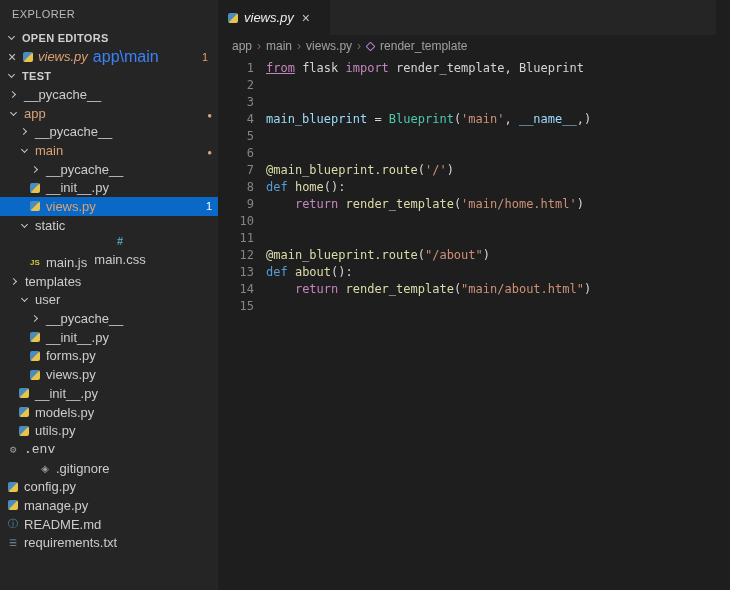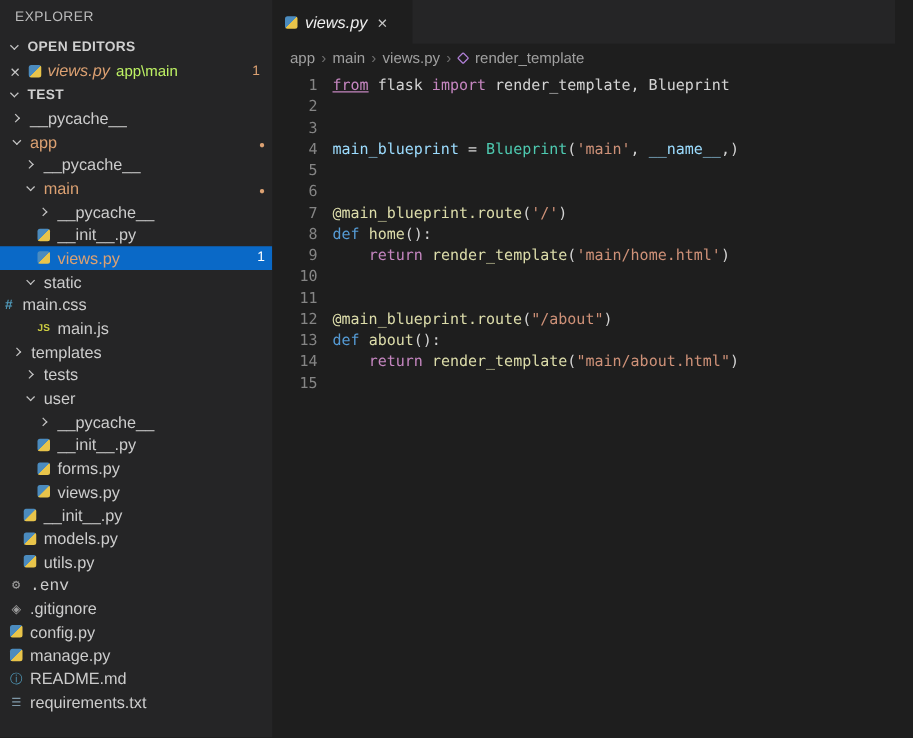--- a/index.html
+++ b/index.html
@@ -45,21 +45,21 @@
   }
   .chev.down { transform:rotate(45deg); margin-left:0; margin-top:-2px; }
 
   .oe-row {
     height:19px; display:flex; align-items:center;
     padding-left:6px; gap:5px; cursor:pointer; position:relative;
   }
   .close-x { width:12px; display:inline-flex; justify-content:center; color:#c5c5c5; font-size:14px; line-height:1; cursor:pointer; }
   .close-x::before { content:"×"; }
   .oe-name { font-style:italic; }
-  .oe-path { color:#bef264; font-size:12px; }
+  .oe-path { color:#3b82f6; font-size:16px; }
   .oe-badge { margin-left:auto; margin-right:10px; font-size:11px; color:var(--modified); }
 
   .tree { flex:1; overflow:hidden; }
   .trow {
     height:18.7px; display:flex; align-items:center; gap:4px;
     cursor:pointer; white-space:nowrap; padding-right:6px;
   }
   .trow.selected { background:var(--selection-bg); }
   .tlabel { color:#cccccc; }
   .modified { color:var(--modified); }
@@ -191,46 +191,40 @@
           </span>
           <span class="tlabel modified">views.py</span>
           <span class="tbadge">1</span>
         </div>
         <div class="trow" style="padding-left: 17px;">
           <span class="slot">
             <i class="chev down"></i>
           </span>
           <span class="tlabel">static</span>
         </div>
-        <div class="trow" style="">
+        <div class="trow" style="padding-left: 28px; flex-direction: column;">
           <span class="slot">
             <i class="ficon icon-css"></i>
           </span>
           <span class="tlabel">main.css</span>
         </div>
         <div class="trow" style="padding-left: 28px;">
           <span class="slot">
             <i class="ficon icon-js"></i>
           </span>
           <span class="tlabel">main.js</span>
         </div>
         <div class="trow" style="padding-left: 7px;">
           <span class="slot">
             <i class="chev"></i>
           </span>
           <span class="tlabel">templates</span>
         </div>
         <div class="trow" style="padding-left: 17px;">
           <span class="slot">
-            <i class="chev"></i>
-          </span>
-          <span class="tlabel">tests</span>
-        </div>
-        <div class="trow" style="padding-left: 17px;">
-          <span class="slot">
             <i class="chev down"></i>
           </span>
           <span class="tlabel">user</span>
         </div>
         <div class="trow" style="padding-left: 28px;">
           <span class="slot">
             <i class="chev"></i>
           </span>
           <span class="tlabel">__pycache__</span>
         </div>
@@ -269,21 +263,21 @@
             <i class="ficon icon-python"></i>
           </span>
           <span class="tlabel">utils.py</span>
         </div>
         <div class="trow" style="padding-left: 6px; font-family: Liberation Mono, monospace;">
           <span class="slot">
             <i class="ficon icon-gear"></i>
           </span>
           <span class="tlabel">.env</span>
         </div>
-        <div class="trow" style="padding-left: 6px;">
+        <div class="trow" style="padding-left: 6px; margin-left: 32px;">
           <span class="slot">
             <i class="ficon icon-git"></i>
           </span>
           <span class="tlabel">.gitignore</span>
         </div>
         <div class="trow" style="padding-left: 6px;">
           <span class="slot">
             <i class="ficon icon-python"></i>
           </span>
           <span class="tlabel">config.py</span>

